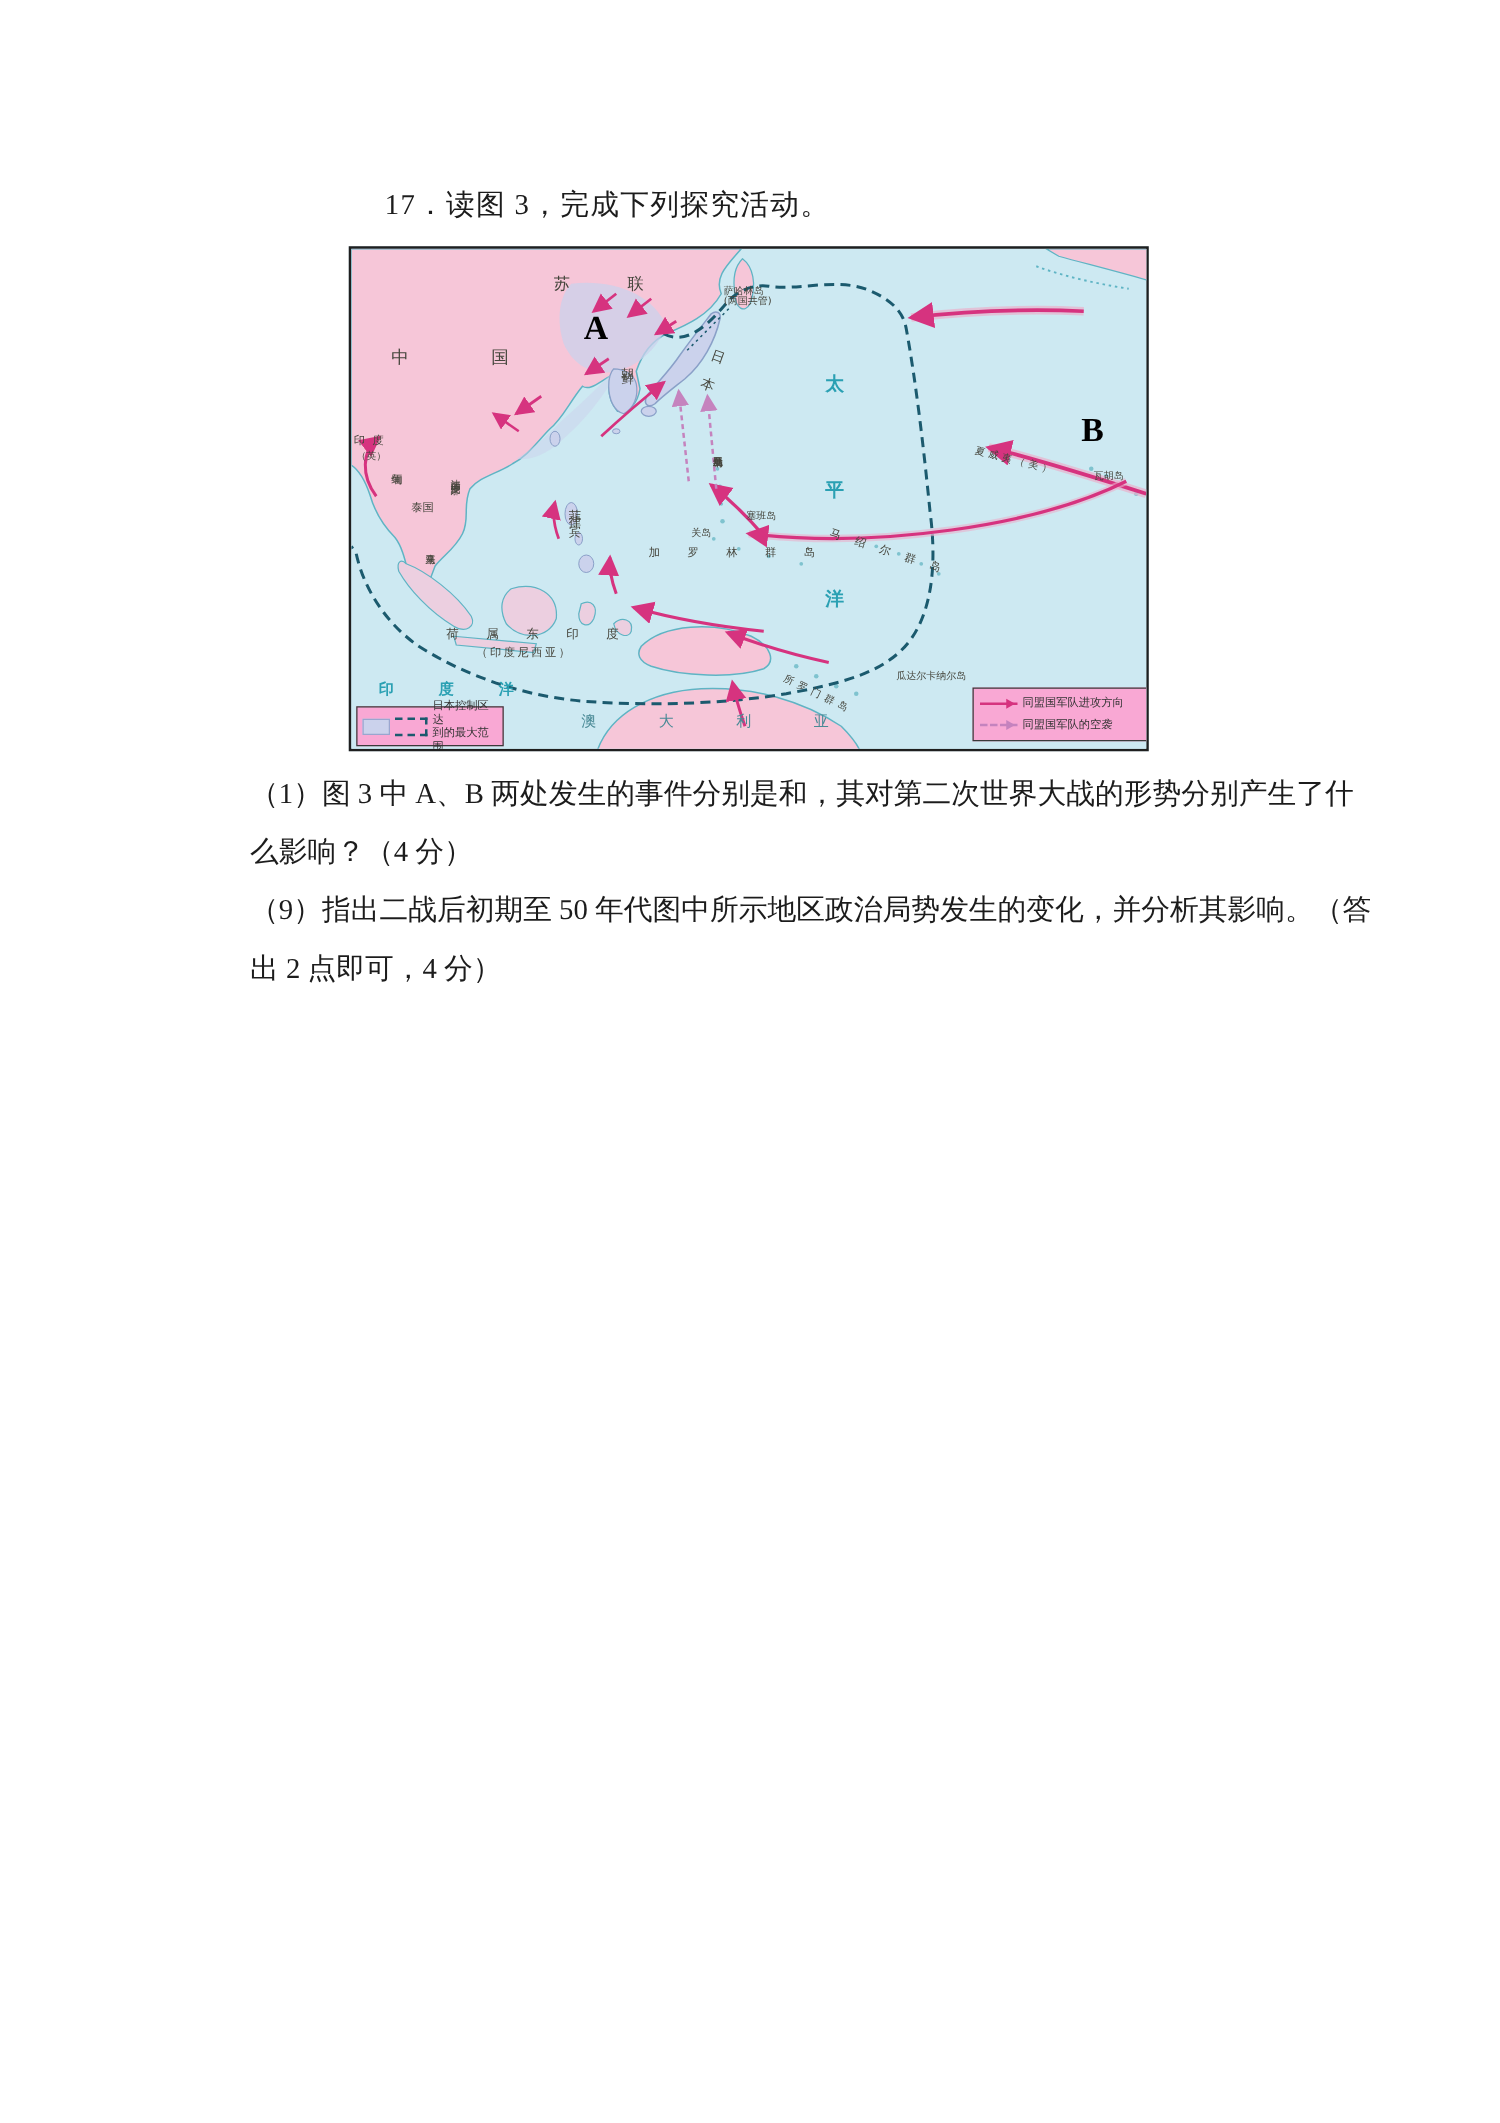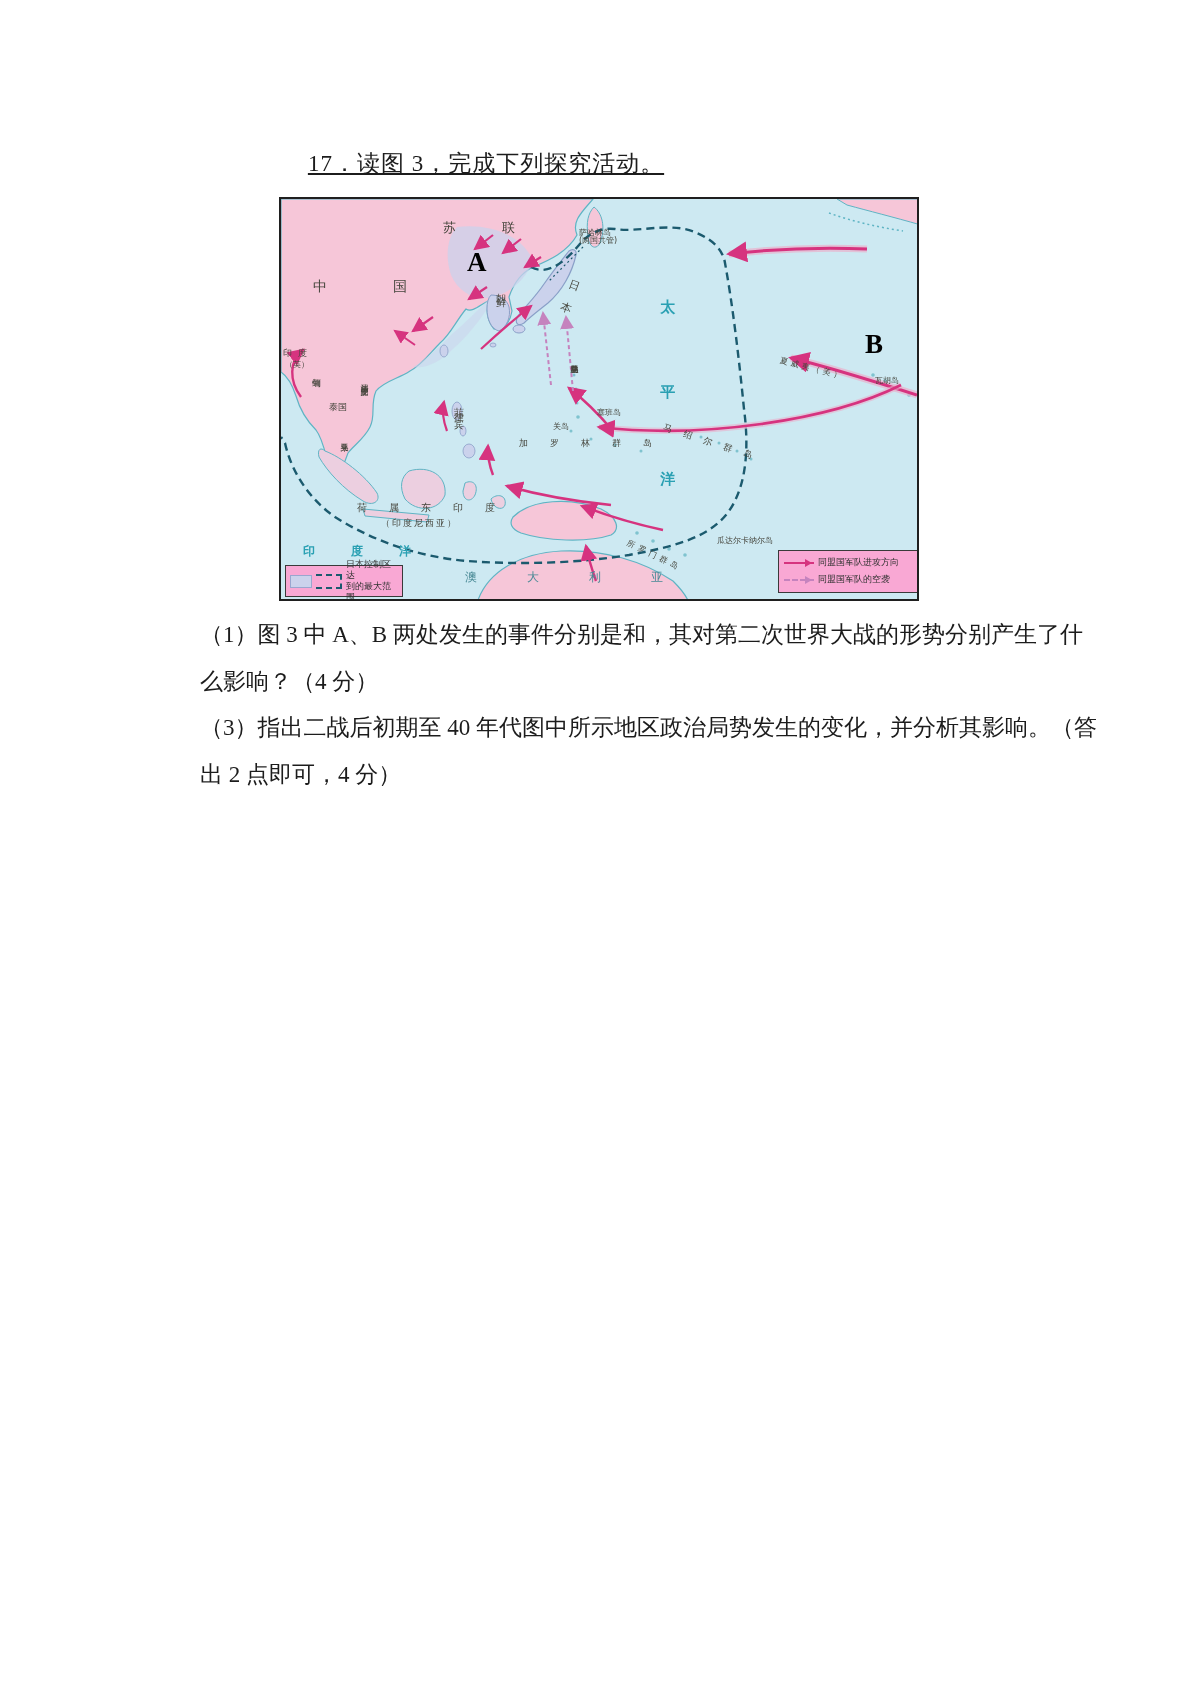--- a/index.html
+++ b/index.html
@@ -6,21 +6,21 @@
   .page{
     position:relative;
     width:1200px;height:1698px;
     background:#ffffff;
     font-family:"Liberation Serif","DejaVu Serif",serif;
     color:#1c1c1c;
     overflow:hidden;
   }
   .doc-title{
     position:absolute;top:148px;left:0;width:972px;
-    text-align:center;font-size:23px;letter-spacing:1px;text-decoration:underline;
+    text-align:center;font-size:23px;letter-spacing:1px;
   }
   
   .map-box{
     position:absolute;left:279px;top:197px;width:640px;height:404px;
     border:2px solid #1f1f1f;background:#cde9f2;box-sizing:border-box;
     overflow:hidden;
   }
   .map-box svg{position:absolute;left:0;top:0;}
   .mlabel{
     position:absolute;
@@ -239,17 +239,17 @@
       <div class="lg-row">
         <span class="lg-arrow dashed"></span>
         <span class="lg-label">同盟国军队的空袭</span>
       </div>
     </div>
   </div>
 
   <div class="questions">
     <div class="q-line">（1）图 3 中 A、B 两处发生的事件分别是和，其对第二次世界大战的形势分别产生了什</div>
     <div class="q-line">么影响？（4 分）</div>
-    <div class="q-line">（3）指出二战后初期至 40 年代图中所示地区政治局势发生的变化，并分析其影响。（答</div>
+    <div class="q-line">（9）指出二战后初期至 50 年代图中所示地区政治局势发生的变化，并分析其影响。（答</div>
     <div class="q-line">出 2 点即可，4 分）</div>
   </div>
 
 </div>
 
 </body></html>

